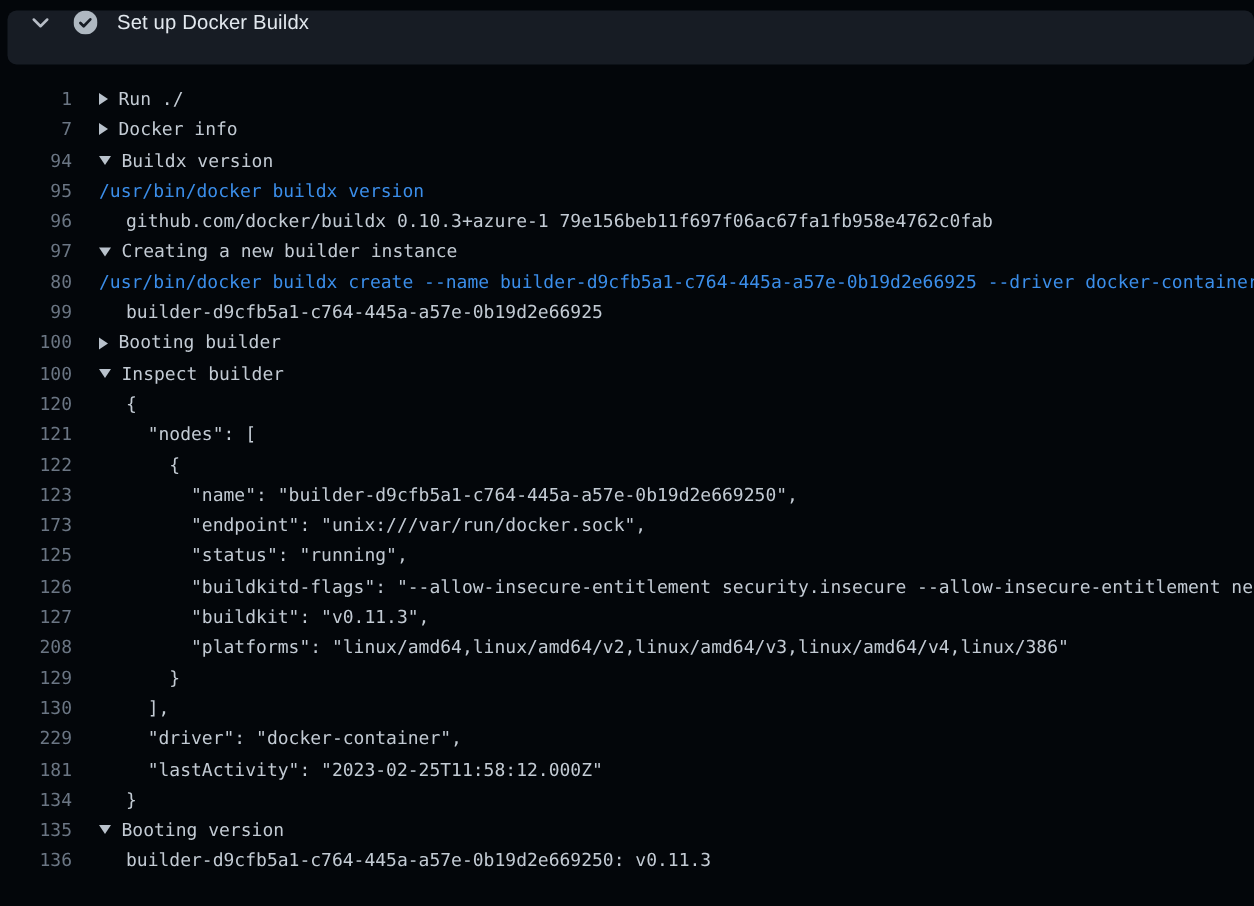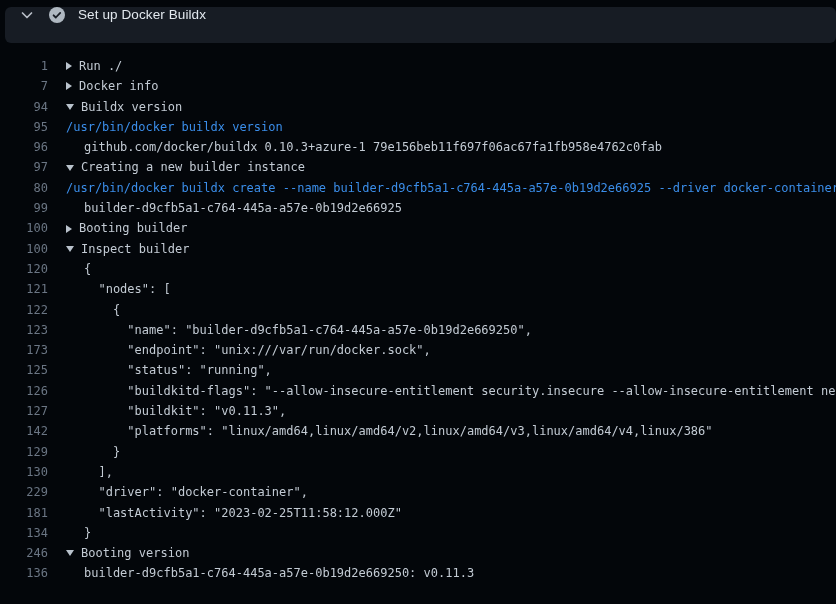--- a/index.html
+++ b/index.html
@@ -99,22 +99,22 @@
       <div class="row group"><span class="gutter">100</span><span class="content"><span class="tri right"></span><span>Booting builder</span></span></div>
       <div class="row group"><span class="gutter">100</span><span class="content"><span class="tri down"></span><span>Inspect builder</span></span></div>
       <div class="row plain"><span class="gutter">120</span><span class="content"><span>{</span></span></div>
       <div class="row plain"><span class="gutter">121</span><span class="content"><span>  "nodes": [</span></span></div>
       <div class="row plain"><span class="gutter">122</span><span class="content"><span>    {</span></span></div>
       <div class="row plain"><span class="gutter">123</span><span class="content"><span>      "name": "builder-d9cfb5a1-c764-445a-a57e-0b19d2e669250",</span></span></div>
       <div class="row plain"><span class="gutter">173</span><span class="content"><span>      "endpoint": "unix:///var/run/docker.sock",</span></span></div>
       <div class="row plain"><span class="gutter">125</span><span class="content"><span>      "status": "running",</span></span></div>
       <div class="row plain"><span class="gutter">126</span><span class="content"><span>      "buildkitd-flags": "--allow-insecure-entitlement security.insecure --allow-insecure-entitlement network.host",</span></span></div>
       <div class="row plain"><span class="gutter">127</span><span class="content"><span>      "buildkit": "v0.11.3",</span></span></div>
-      <div class="row plain"><span class="gutter">142</span><span class="content"><span>      "platforms": "linux/amd64,linux/amd64/v2,linux/amd64/v3,linux/amd64/v4,linux/386"</span></span></div>
+      <div class="row plain"><span class="gutter">208</span><span class="content"><span>      "platforms": "linux/amd64,linux/amd64/v2,linux/amd64/v3,linux/amd64/v4,linux/386"</span></span></div>
       <div class="row plain"><span class="gutter">129</span><span class="content"><span>    }</span></span></div>
       <div class="row plain"><span class="gutter">130</span><span class="content"><span>  ],</span></span></div>
       <div class="row plain"><span class="gutter">229</span><span class="content"><span>  "driver": "docker-container",</span></span></div>
       <div class="row plain"><span class="gutter">181</span><span class="content"><span>  "lastActivity": "2023-02-25T11:58:12.000Z"</span></span></div>
       <div class="row plain"><span class="gutter">134</span><span class="content"><span>}</span></span></div>
-      <div class="row group"><span class="gutter">246</span><span class="content"><span class="tri down"></span><span>Booting version</span></span></div>
+      <div class="row group"><span class="gutter">135</span><span class="content"><span class="tri down"></span><span>Booting version</span></span></div>
       <div class="row plain"><span class="gutter">136</span><span class="content"><span>builder-d9cfb5a1-c764-445a-a57e-0b19d2e669250: v0.11.3</span></span></div>
     </div>
 </div>
 
 </body></html>

